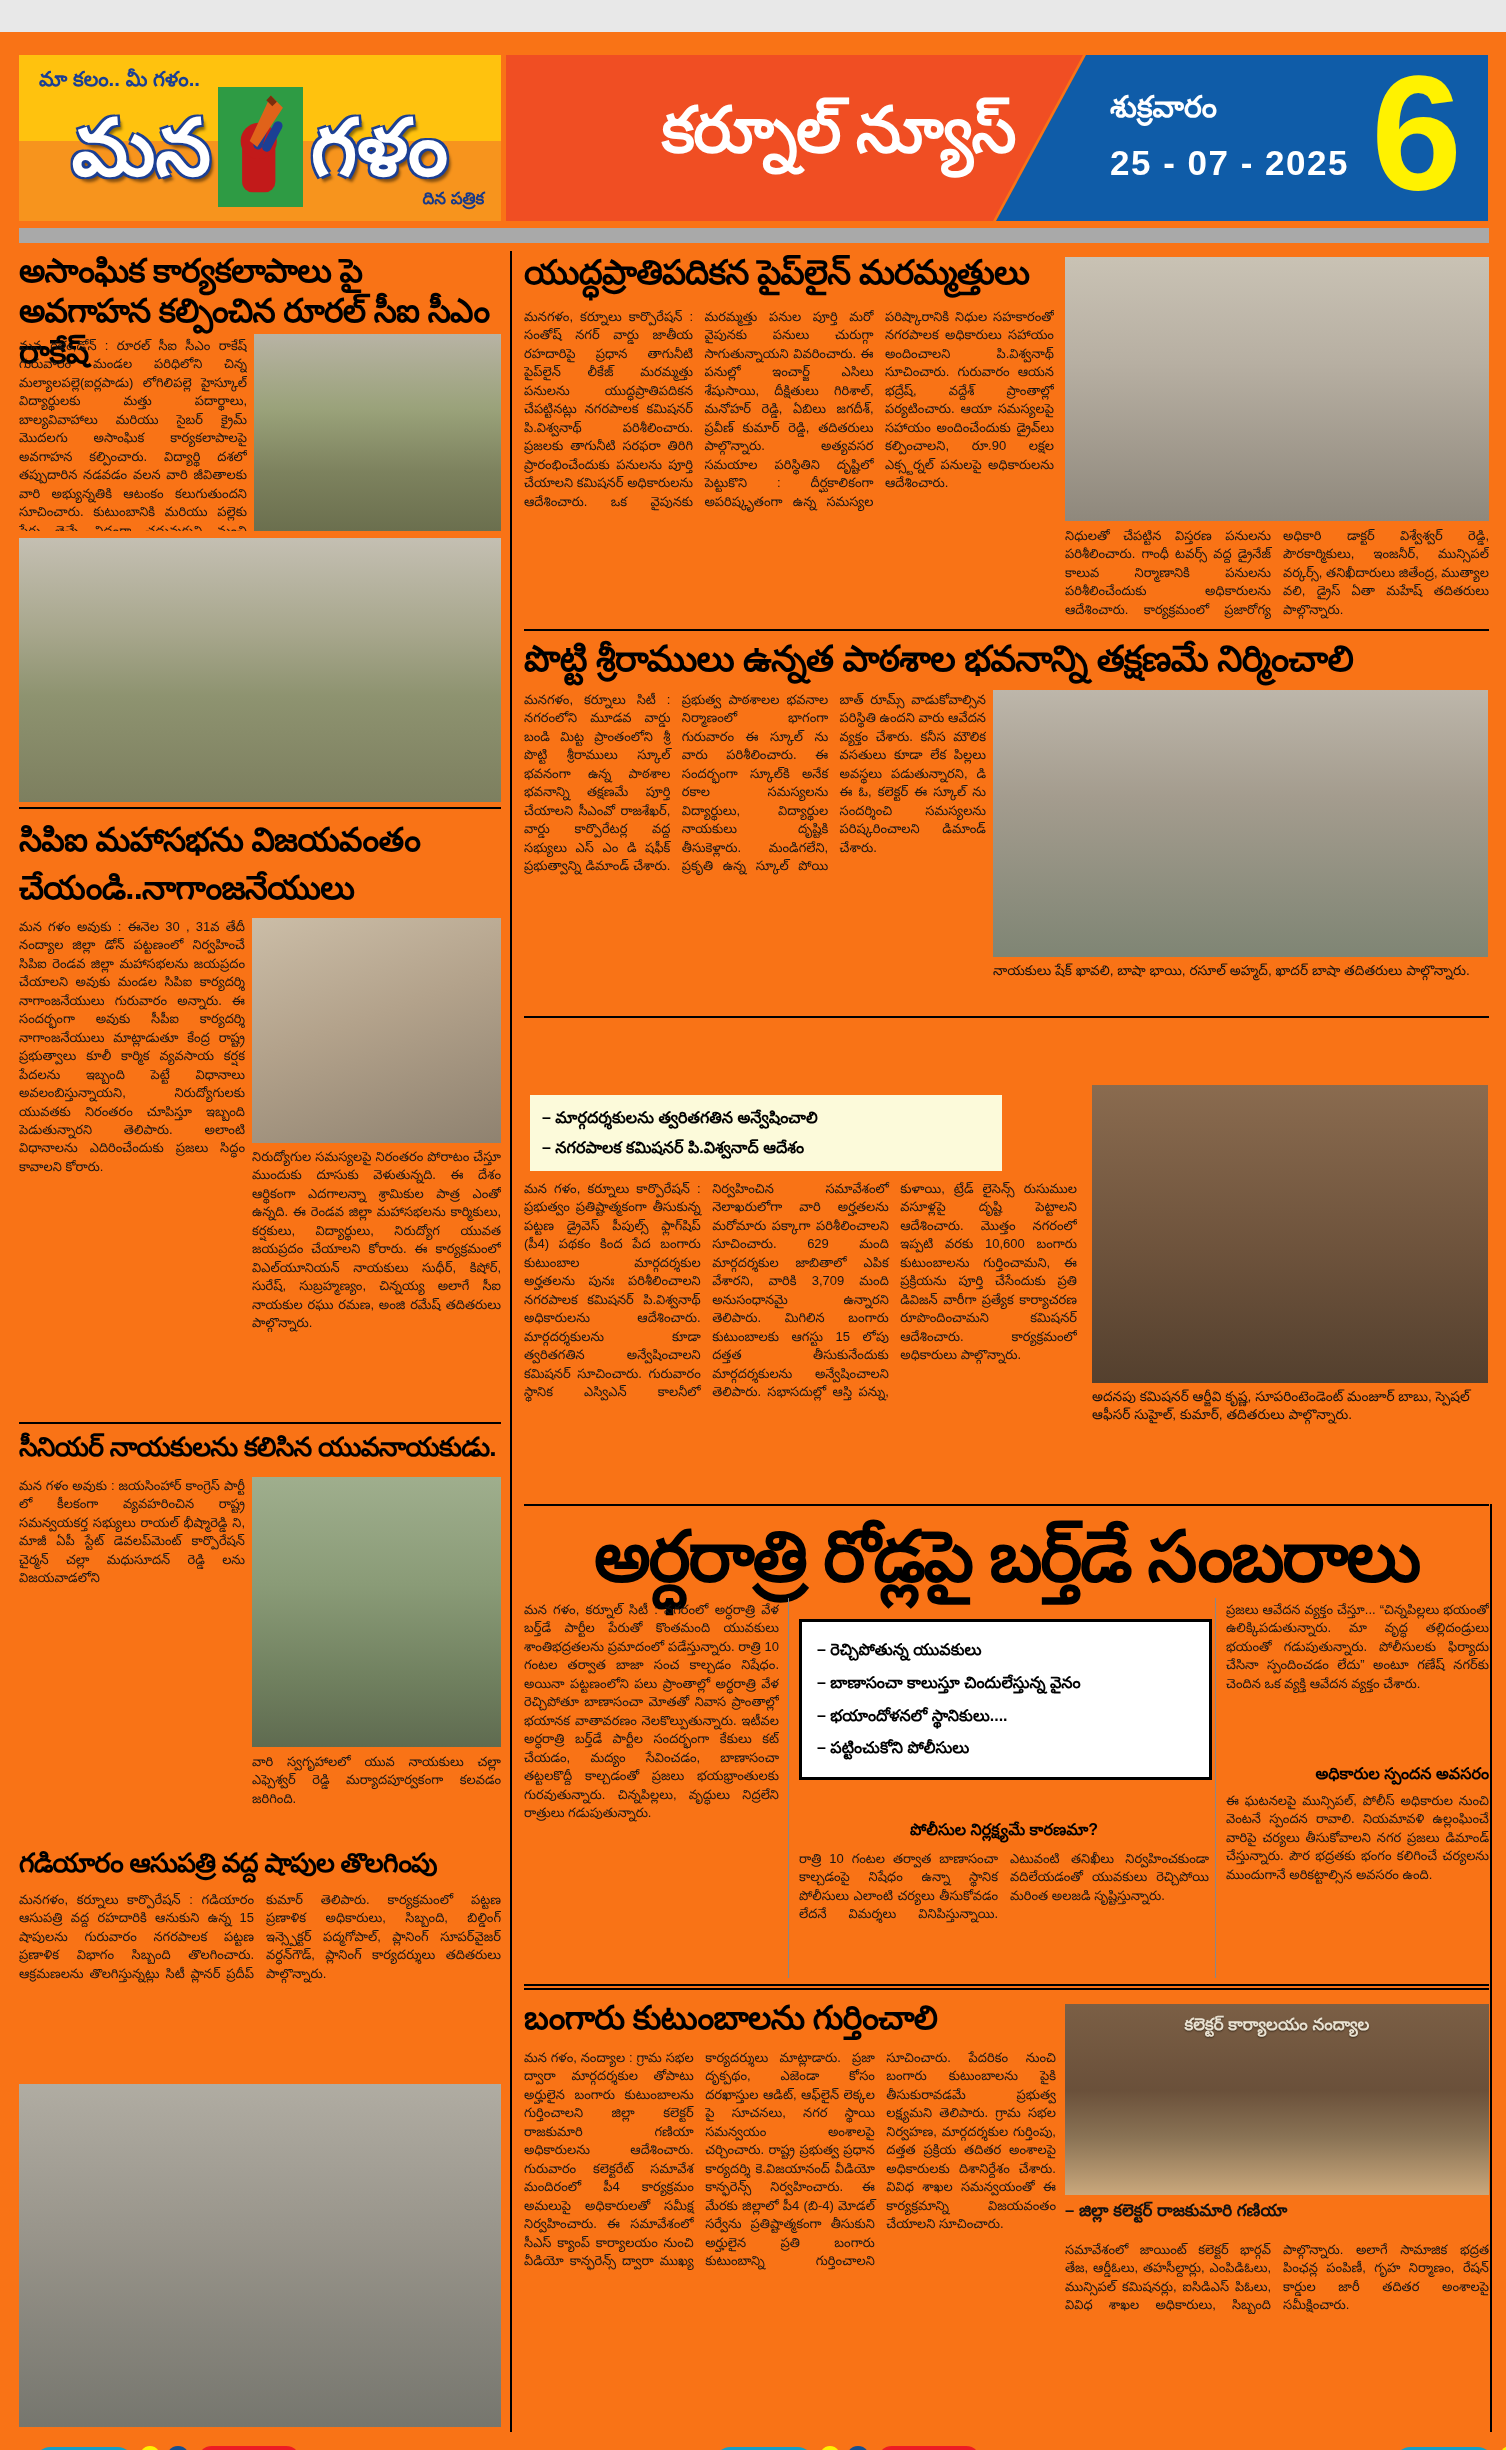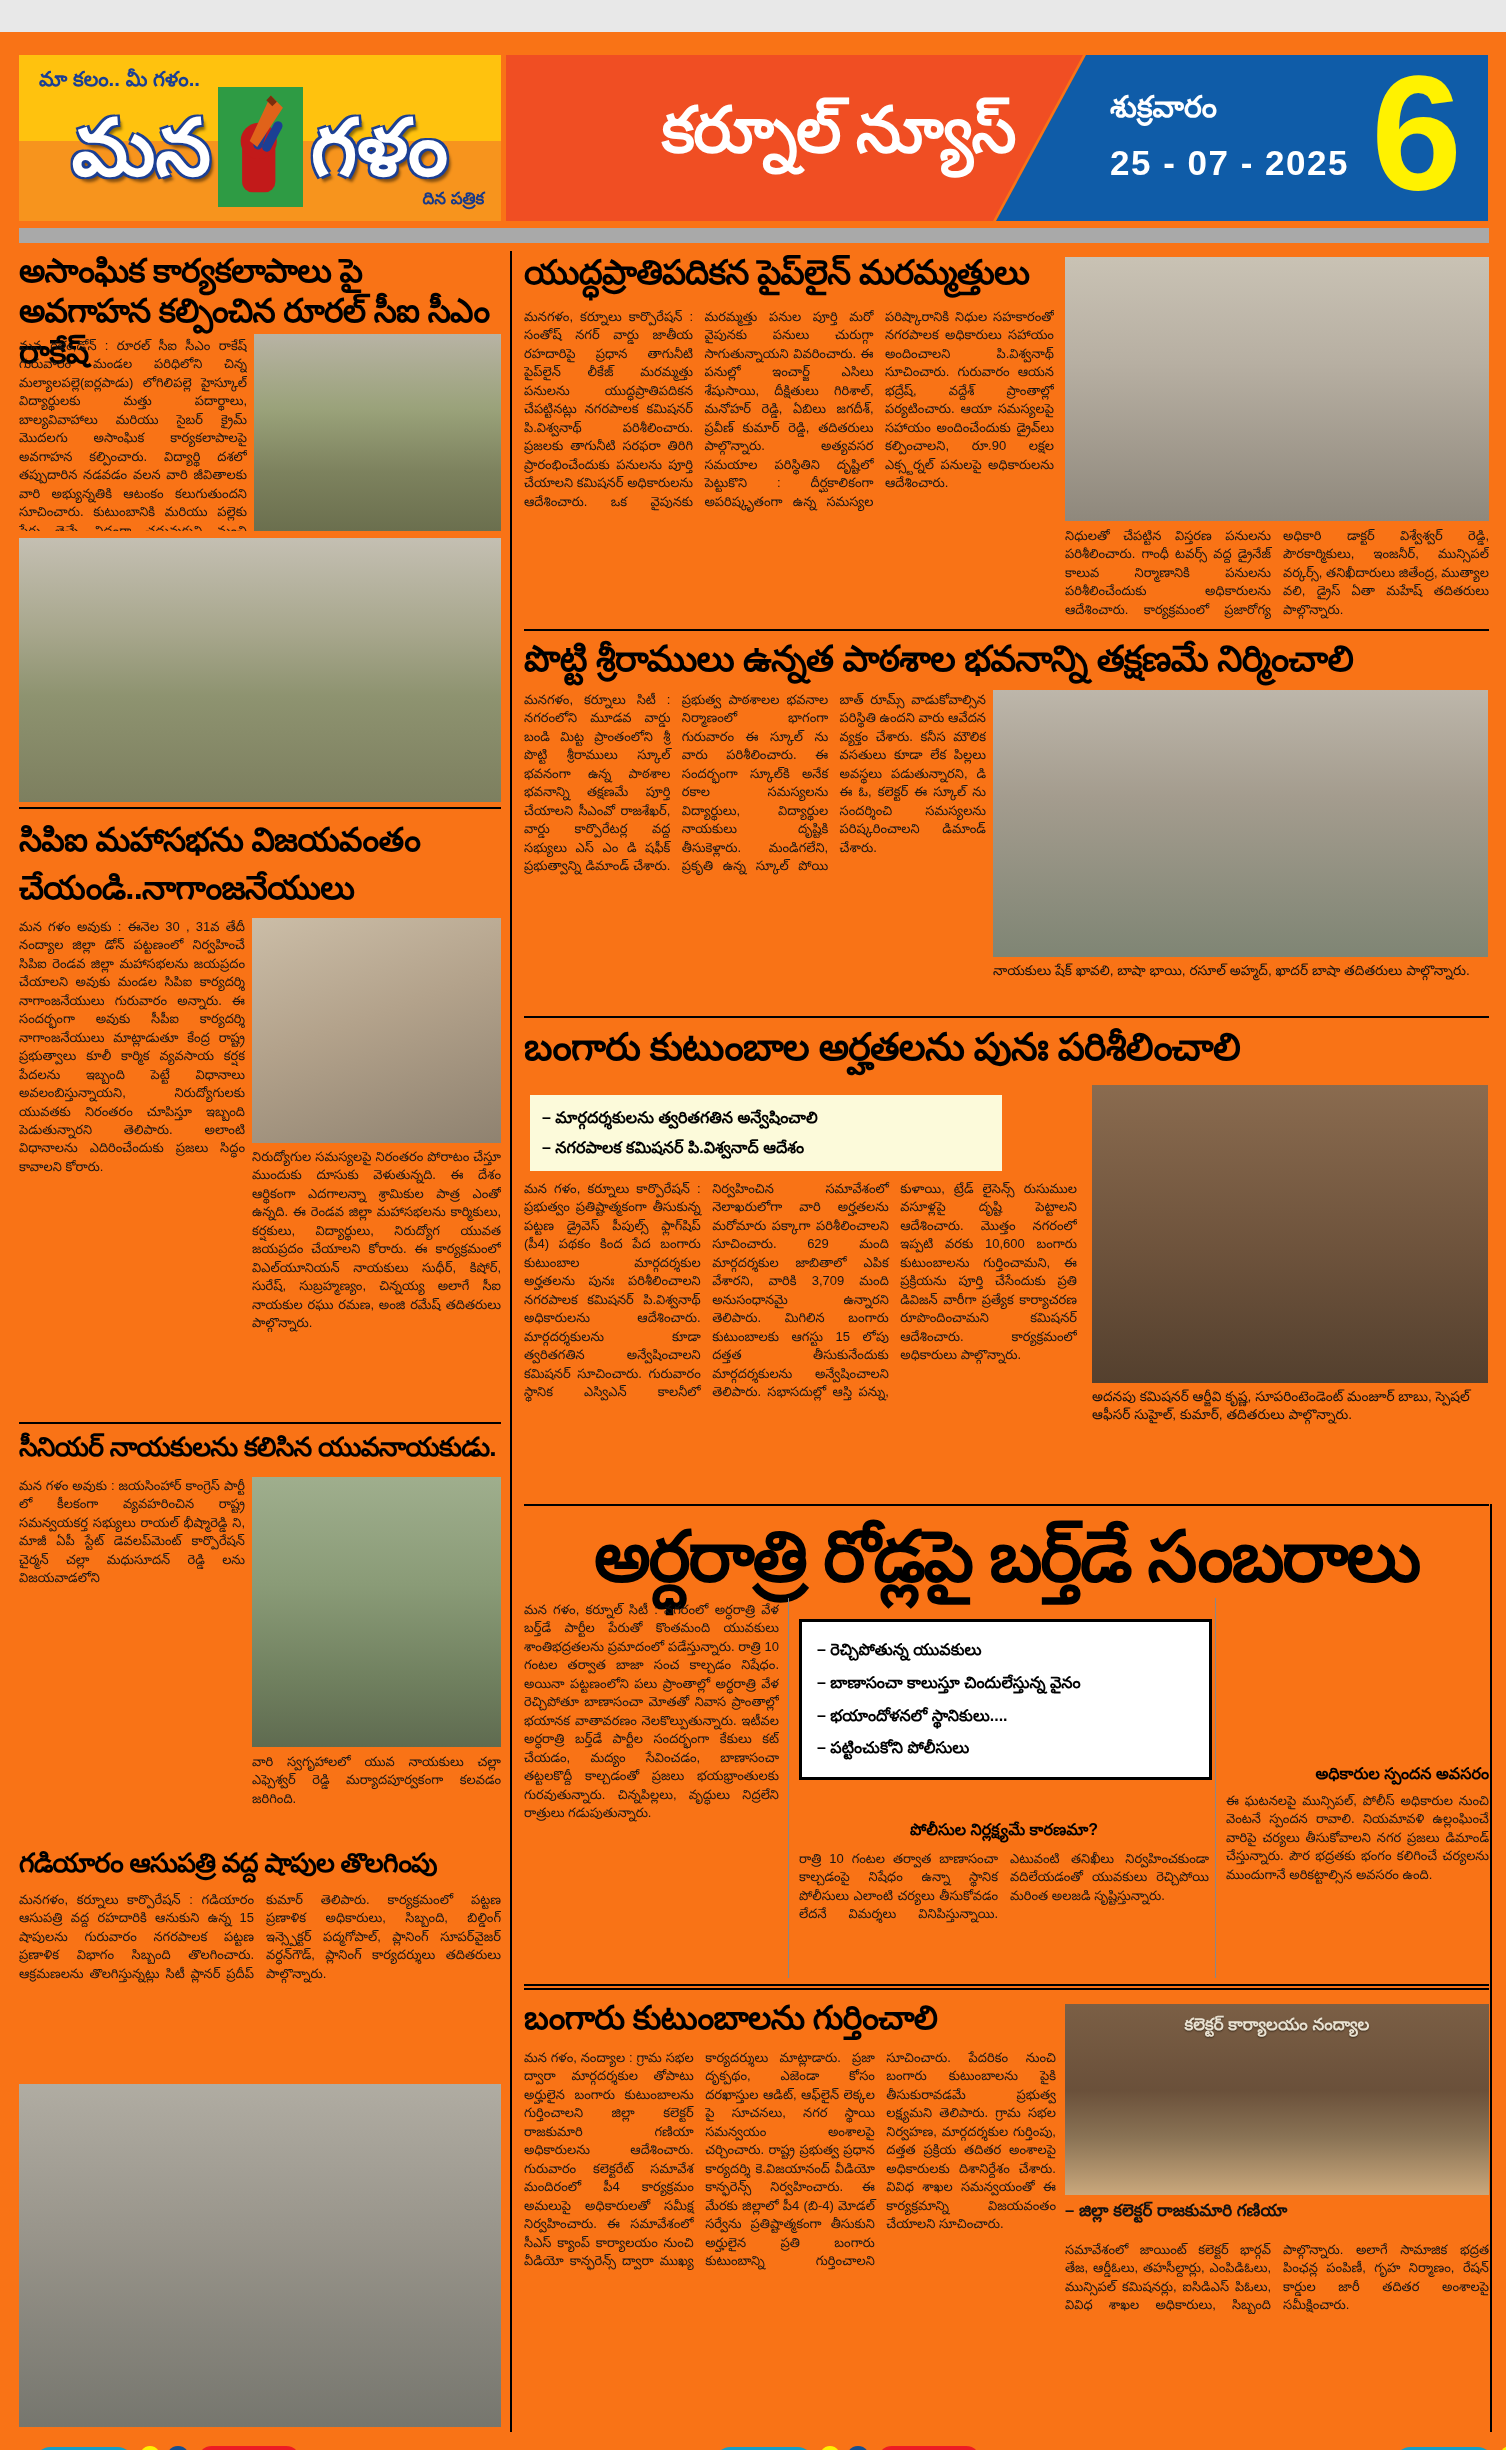--- a/index.html
+++ b/index.html
@@ -130,21 +130,20 @@
 
   <div class="abs hrule" style="left:524px;top:597px;width:965px;height:2.3px;"></div>
 
   <div class="abs headline" style="left:524px;top:605px;width:965px;font-size:36px;">పొట్టి శ్రీరాములు ఉన్నత పాఠశాల భవనాన్ని తక్షణమే నిర్మించాలి</div>
   <div class="abs body-text cols3" style="left:524px;top:659px;width:462px;height:317px;overflow:hidden;">మనగళం, కర్నూలు సిటీ : నగరంలోని మూడవ వార్డు బండి మిట్ట ప్రాంతంలోని శ్రీ పొట్టి శ్రీరాములు స్కూల్ భవనంగా ఉన్న పాఠశాల భవనాన్ని తక్షణమే పూర్తి చేయాలని సీఎంవో రాజశేఖర్, వార్డు కార్పొరేటర్ల వద్ద సభ్యులు ఎస్ ఎం డి షఫీక్ ప్రభుత్వాన్ని డిమాండ్ చేశారు. ప్రభుత్వ పాఠశాలల భవనాల నిర్మాణంలో భాగంగా గురువారం ఈ స్కూల్ ను వారు పరిశీలించారు. ఈ సందర్భంగా స్కూల్‌కి అనేక రకాల సమస్యలను విద్యార్థులు, విద్యార్థుల నాయకులు దృష్టికి తీసుకెళ్లారు. మండిగలేని, ప్రకృతి ఉన్న స్కూల్ పోయి బాత్ రూమ్స్ వాడుకోవాల్సిన పరిస్థితి ఉందని వారు ఆవేదన వ్యక్తం చేశారు. కనీస మౌలిక వసతులు కూడా లేక పిల్లలు అవస్థలు పడుతున్నారని, డి ఈ ఓ, కలెక్టర్ ఈ స్కూల్ ను సందర్శించి సమస్యలను పరిష్కరించాలని డిమాండ్ చేశారు.</div>
   <div class="abs photo ph-g" style="left:993px;top:658px;width:495px;height:267px;"></div>
   <div class="abs caption" style="left:993px;top:930px;width:495px;height:47px;overflow:hidden;">నాయకులు షేక్ ఖావలి, బాషా భాయి, రసూల్ అహ్మద్, ఖాదర్ బాషా తదితరులు పాల్గొన్నారు.</div>
 
   <div class="abs hrule" style="left:524px;top:984px;width:965px;height:2.3px;"></div>
 
-  <div class="abs headline" style="left:524px;top:992px;width:786px;font-size:38px;">బంగారు కుటుంబాల అర్హతలను పునః పరిశీలించాలి</div>
   <div class="abs bullet-box-soft" style="left:530px;top:1063px;width:448px;">
     <div class="bullet-line">– మార్గదర్శకులను త్వరితగతిన అన్వేషించాలి</div>
     <div class="bullet-line">– నగరపాలక కమిషనర్ పి.విశ్వనాద్ ఆదేశం</div>
   </div>
   <div class="abs body-text cols3" style="left:524px;top:1148px;width:553px;height:322px;overflow:hidden;">మన గళం, కర్నూలు కార్పొరేషన్ : ప్రభుత్వం ప్రతిష్టాత్మకంగా తీసుకున్న పట్టణ డ్రైవెస్ పీపుల్స్ ఫ్లాగ్‌షిప్ (పీ4) పథకం కింద పేద బంగారు కుటుంబాల మార్గదర్శకుల అర్హతలను పునః పరిశీలించాలని నగరపాలక కమిషనర్ పి.విశ్వనాథ్ అధికారులను ఆదేశించారు. మార్గదర్శకులను కూడా త్వరితగతిన అన్వేషించాలని కమిషనర్ సూచించారు. గురువారం స్థానిక ఎస్విఎన్ కాలనీలో నిర్వహించిన సమావేశంలో నెలాఖరులోగా వారి అర్హతలను మరోమారు పక్కాగా పరిశీలించాలని సూచించారు. 629 మంది మార్గదర్శకుల జాబితాలో ఎపిక వేశారని, వారికి 3,709 మంది అనుసంధానమై ఉన్నారని తెలిపారు. మిగిలిన బంగారు కుటుంబాలకు ఆగస్టు 15 లోపు దత్తత తీసుకునేందుకు మార్గదర్శకులను అన్వేషించాలని తెలిపారు. సభాసదుల్లో ఆస్తి పన్ను, కుళాయి, ట్రేడ్ లైసెన్స్ రుసుముల వసూళ్లపై దృష్టి పెట్టాలని ఆదేశించారు. మొత్తం నగరంలో ఇప్పటి వరకు 10,600 బంగారు కుటుంబాలను గుర్తించామని, ఈ ప్రక్రియను పూర్తి చేసేందుకు ప్రతి డివిజన్ వారీగా ప్రత్యేక కార్యాచరణ రూపొందించామని కమిషనర్ ఆదేశించారు. కార్యక్రమంలో అధికారులు పాల్గొన్నారు.</div>
   <div class="abs photo ph-h" style="left:1092px;top:1053px;width:396px;height:298px;"></div>
   <div class="abs caption" style="left:1092px;top:1356px;width:396px;height:74px;overflow:hidden;">అదనపు కమిషనర్ ఆర్జీవి కృష్ణ, సూపరింటెండెంట్ మంజూర్ బాబు, స్పెషల్ ఆఫీసర్ సుహైల్, కుమార్, తదితరులు పాల్గొన్నారు.</div>
 
   <div class="abs hrule" style="left:524px;top:1472px;width:965px;height:2.3px;"></div>
 
@@ -155,20 +154,21 @@
 
   <div class="abs bullet-box-hard" style="left:799px;top:1587px;width:377px;">
     <div class="bullet-line2">– రెచ్చిపోతున్న యువకులు</div>
     <div class="bullet-line2">– బాణాసంచా కాలుస్తూ చిందులేస్తున్న వైనం</div>
     <div class="bullet-line2">– భయాందోళనలో స్థానికులు....</div>
     <div class="bullet-line2">– పట్టించుకోని పోలీసులు</div>
   </div>
   <div class="abs subhead" style="left:799px;top:1789px;width:410px;">పోలీసుల నిర్లక్ష్యమే కారణమా?</div>
   <div class="abs body-text cols2" style="left:799px;top:1818px;width:410px;height:129px;overflow:hidden;">రాత్రి 10 గంటల తర్వాత బాణాసంచా కాల్చడంపై నిషేధం ఉన్నా స్థానిక పోలీసులు ఎలాంటి చర్యలు తీసుకోవడం లేదనే విమర్శలు వినిపిస్తున్నాయి. ఎటువంటి తనిఖీలు నిర్వహించకుండా వదిలేయడంతో యువకులు రెచ్చిపోయి మరింత అలజడి సృష్టిస్తున్నారు.</div>
 
+  <div class="abs body-text" style="left:1226px;top:1569px;width:263px;height:159px;overflow:hidden;">ప్రజలు ఆవేదన వ్యక్తం చేస్తూ... “చిన్నపిల్లలు భయంతో ఉలిక్కిపడుతున్నారు. మా వృద్ధ తల్లిదండ్రులు భయంతో గడుపుతున్నారు. పోలీసులకు ఫిర్యాదు చేసినా స్పందించడం లేదు” అంటూ గణేష్ నగర్‌కు చెందిన ఒక వ్యక్తి ఆవేదన వ్యక్తం చేశారు.</div>
   <div class="abs subhead" style="left:1226px;top:1733px;width:263px;text-align:right;">అధికారుల స్పందన అవసరం</div>
   <div class="abs body-text" style="left:1226px;top:1760px;width:263px;height:187px;overflow:hidden;">ఈ ఘటనలపై మున్సిపల్, పోలీస్ అధికారుల నుంచి వెంటనే స్పందన రావాలి. నియమావళి ఉల్లంఘించే వారిపై చర్యలు తీసుకోవాలని నగర ప్రజలు డిమాండ్ చేస్తున్నారు. పౌర భద్రతకు భంగం కలిగించే చర్యలను ముందుగానే అరికట్టాల్సిన అవసరం ఉంది.</div>
 
   <div class="abs hrule" style="left:524px;top:1952px;width:965px;height:1.5px;"></div>
   <div class="abs hrule" style="left:524px;top:1956px;width:965px;height:1.5px;"></div>
 
   <div class="abs headline" style="left:524px;top:1966px;width:532px;font-size:33px;">బంగారు కుటుంబాలను గుర్తించాలి</div>
   <div class="abs photo ph-i" style="left:1065px;top:1972px;width:424px;height:191px;">
     <div class="photo-label">కలెక్టర్ కార్యాలయం నంద్యాల</div>
   </div>

